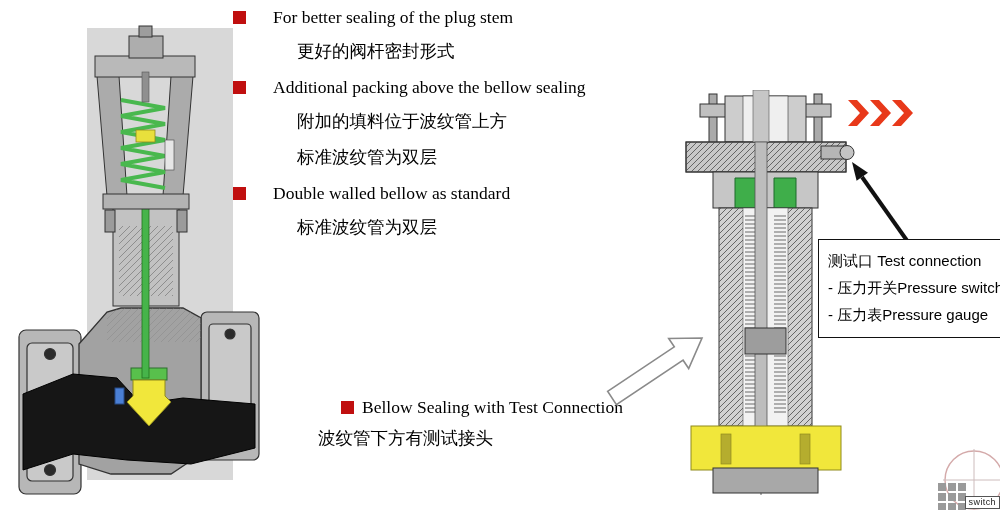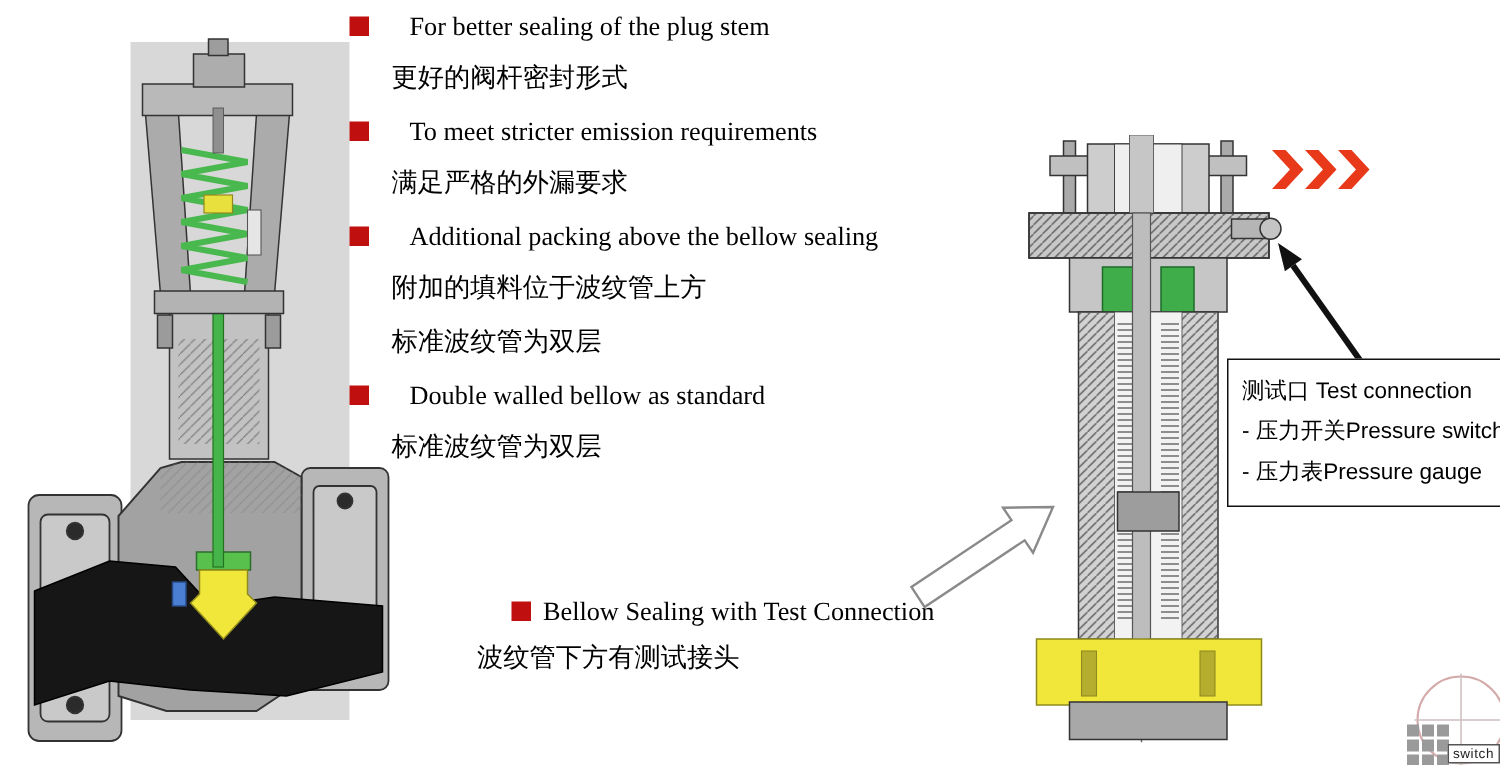--- a/index.html
+++ b/index.html
@@ -8,21 +8,21 @@
   .slide { position:relative; width:1000px; height:510px; background:#ffffff; overflow:hidden; }
 
   
   .left-illu { position:absolute; left:15px; top:12px; width:245px; height:485px; }
 
   
   .bullets { position:absolute; left:233px; top:0px; width:440px; color:#000; }
   .bullet-pair { margin-bottom:2px; }
   .line-en { display:flex; align-items:center; height:34px; font-size:17.5px;font-family:Liberation Serif, serif; }
   .bullet-sq { width:13px; height:13px; background:#c00f0f; margin-right:27px; flex:0 0 auto; }
-  .line-zh { margin-left:28px; height:34px; line-height:34px; font-size:17.5px; }
+  .line-zh { margin-left:64px; height:34px; line-height:34px; font-size:17.5px; }
 
   
   .callout { position:absolute; left:297px; top:392px; font-size:17.5px; color:#000; }
   .callout .line-en { height:30px;padding-left:44px; }
   .callout .bullet-sq { margin-right:8px; }
   .callout .line-zh { margin-left:21px; height:33px; line-height:33px; }
 
   
   .right-illu { position:absolute; left:683px; top:90px; width:175px; height:405px; }
 
@@ -102,27 +102,20 @@
     </svg>
   </div>
 
   <div class="bullets">
     <div class="bullet-pair">
       <div class="line-en">
           <span class="bullet-sq"></span>
           <span>For better sealing of the plug stem</span>
         </div>
       <div class="line-zh">更好的阀杆密封形式</div>
-    </div>
-    <div class="bullet-pair">
-      <div class="line-en">
-          <span class="bullet-sq"></span>
-          <span>To meet stricter emission requirements</span>
-        </div>
-      <div class="line-zh">满足严格的外漏要求</div>
     </div>
     <div class="bullet-pair">
       <div class="line-en">
           <span class="bullet-sq"></span>
           <span>Additional packing above the bellow sealing</span>
         </div>
       <div class="line-zh">附加的填料位于波纹管上方</div>
     </div>
     <div class="bullet-pair">
       <div class="line-zh">标准波纹管为双层</div>

